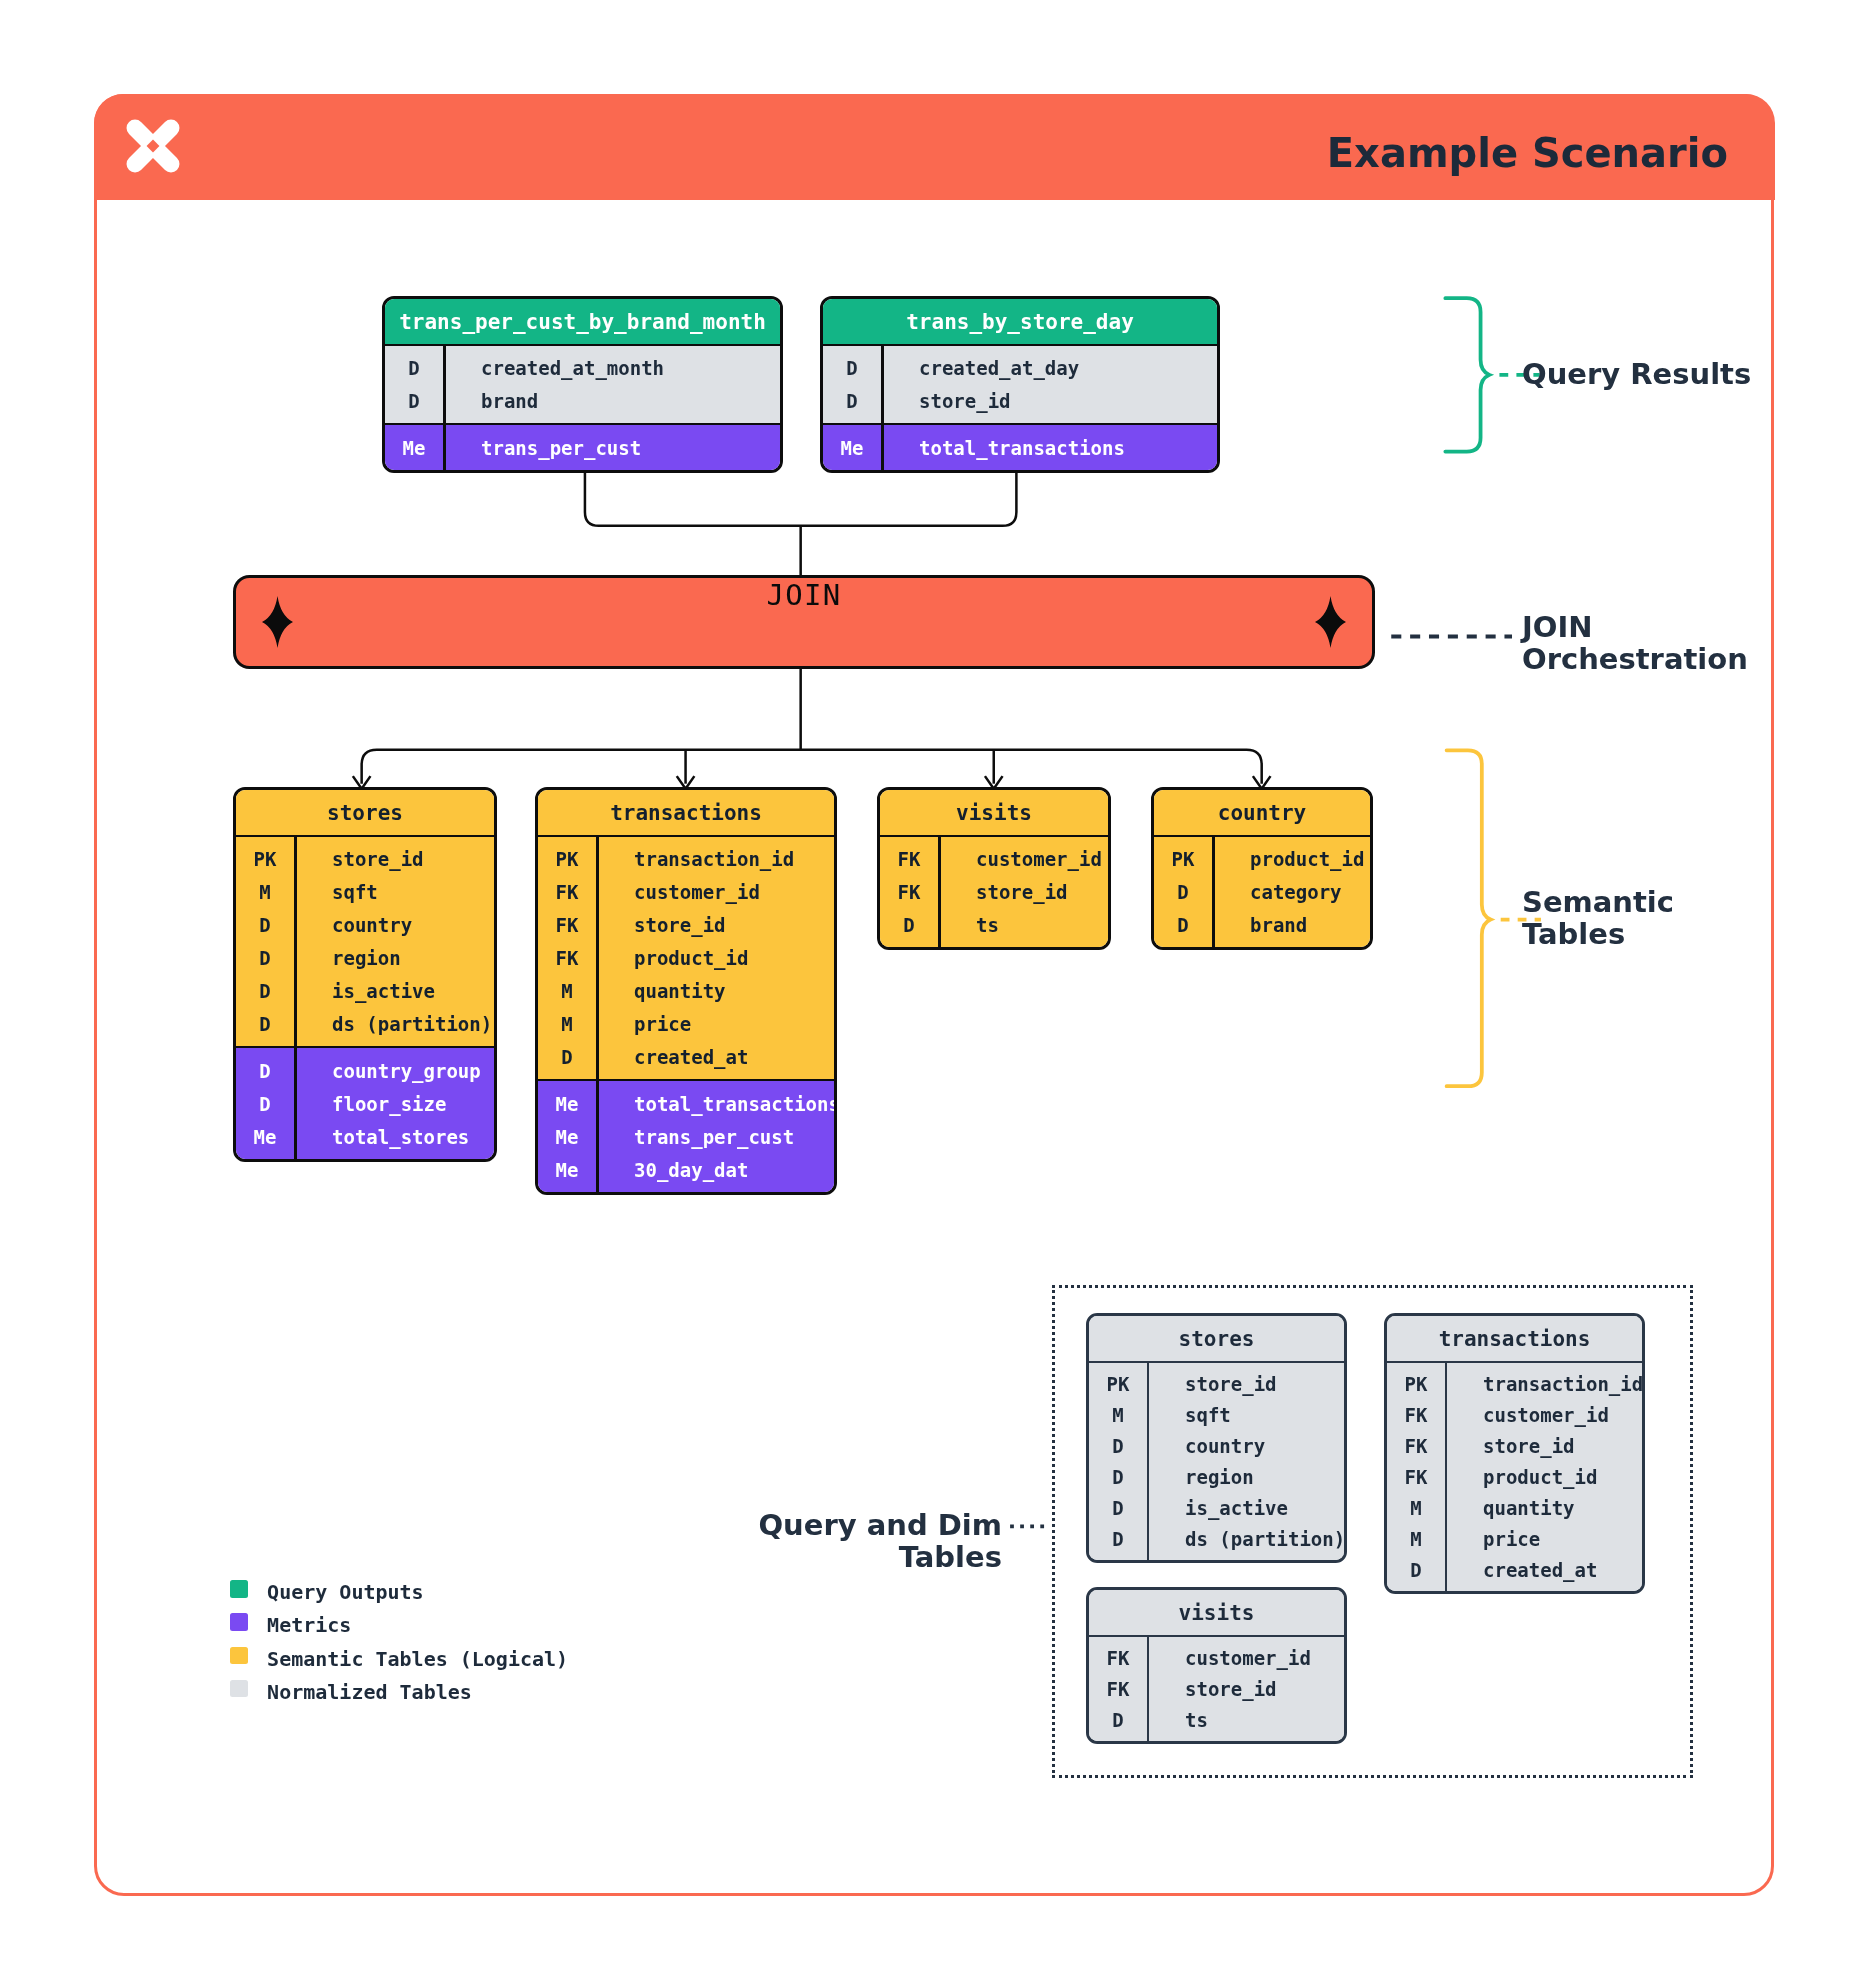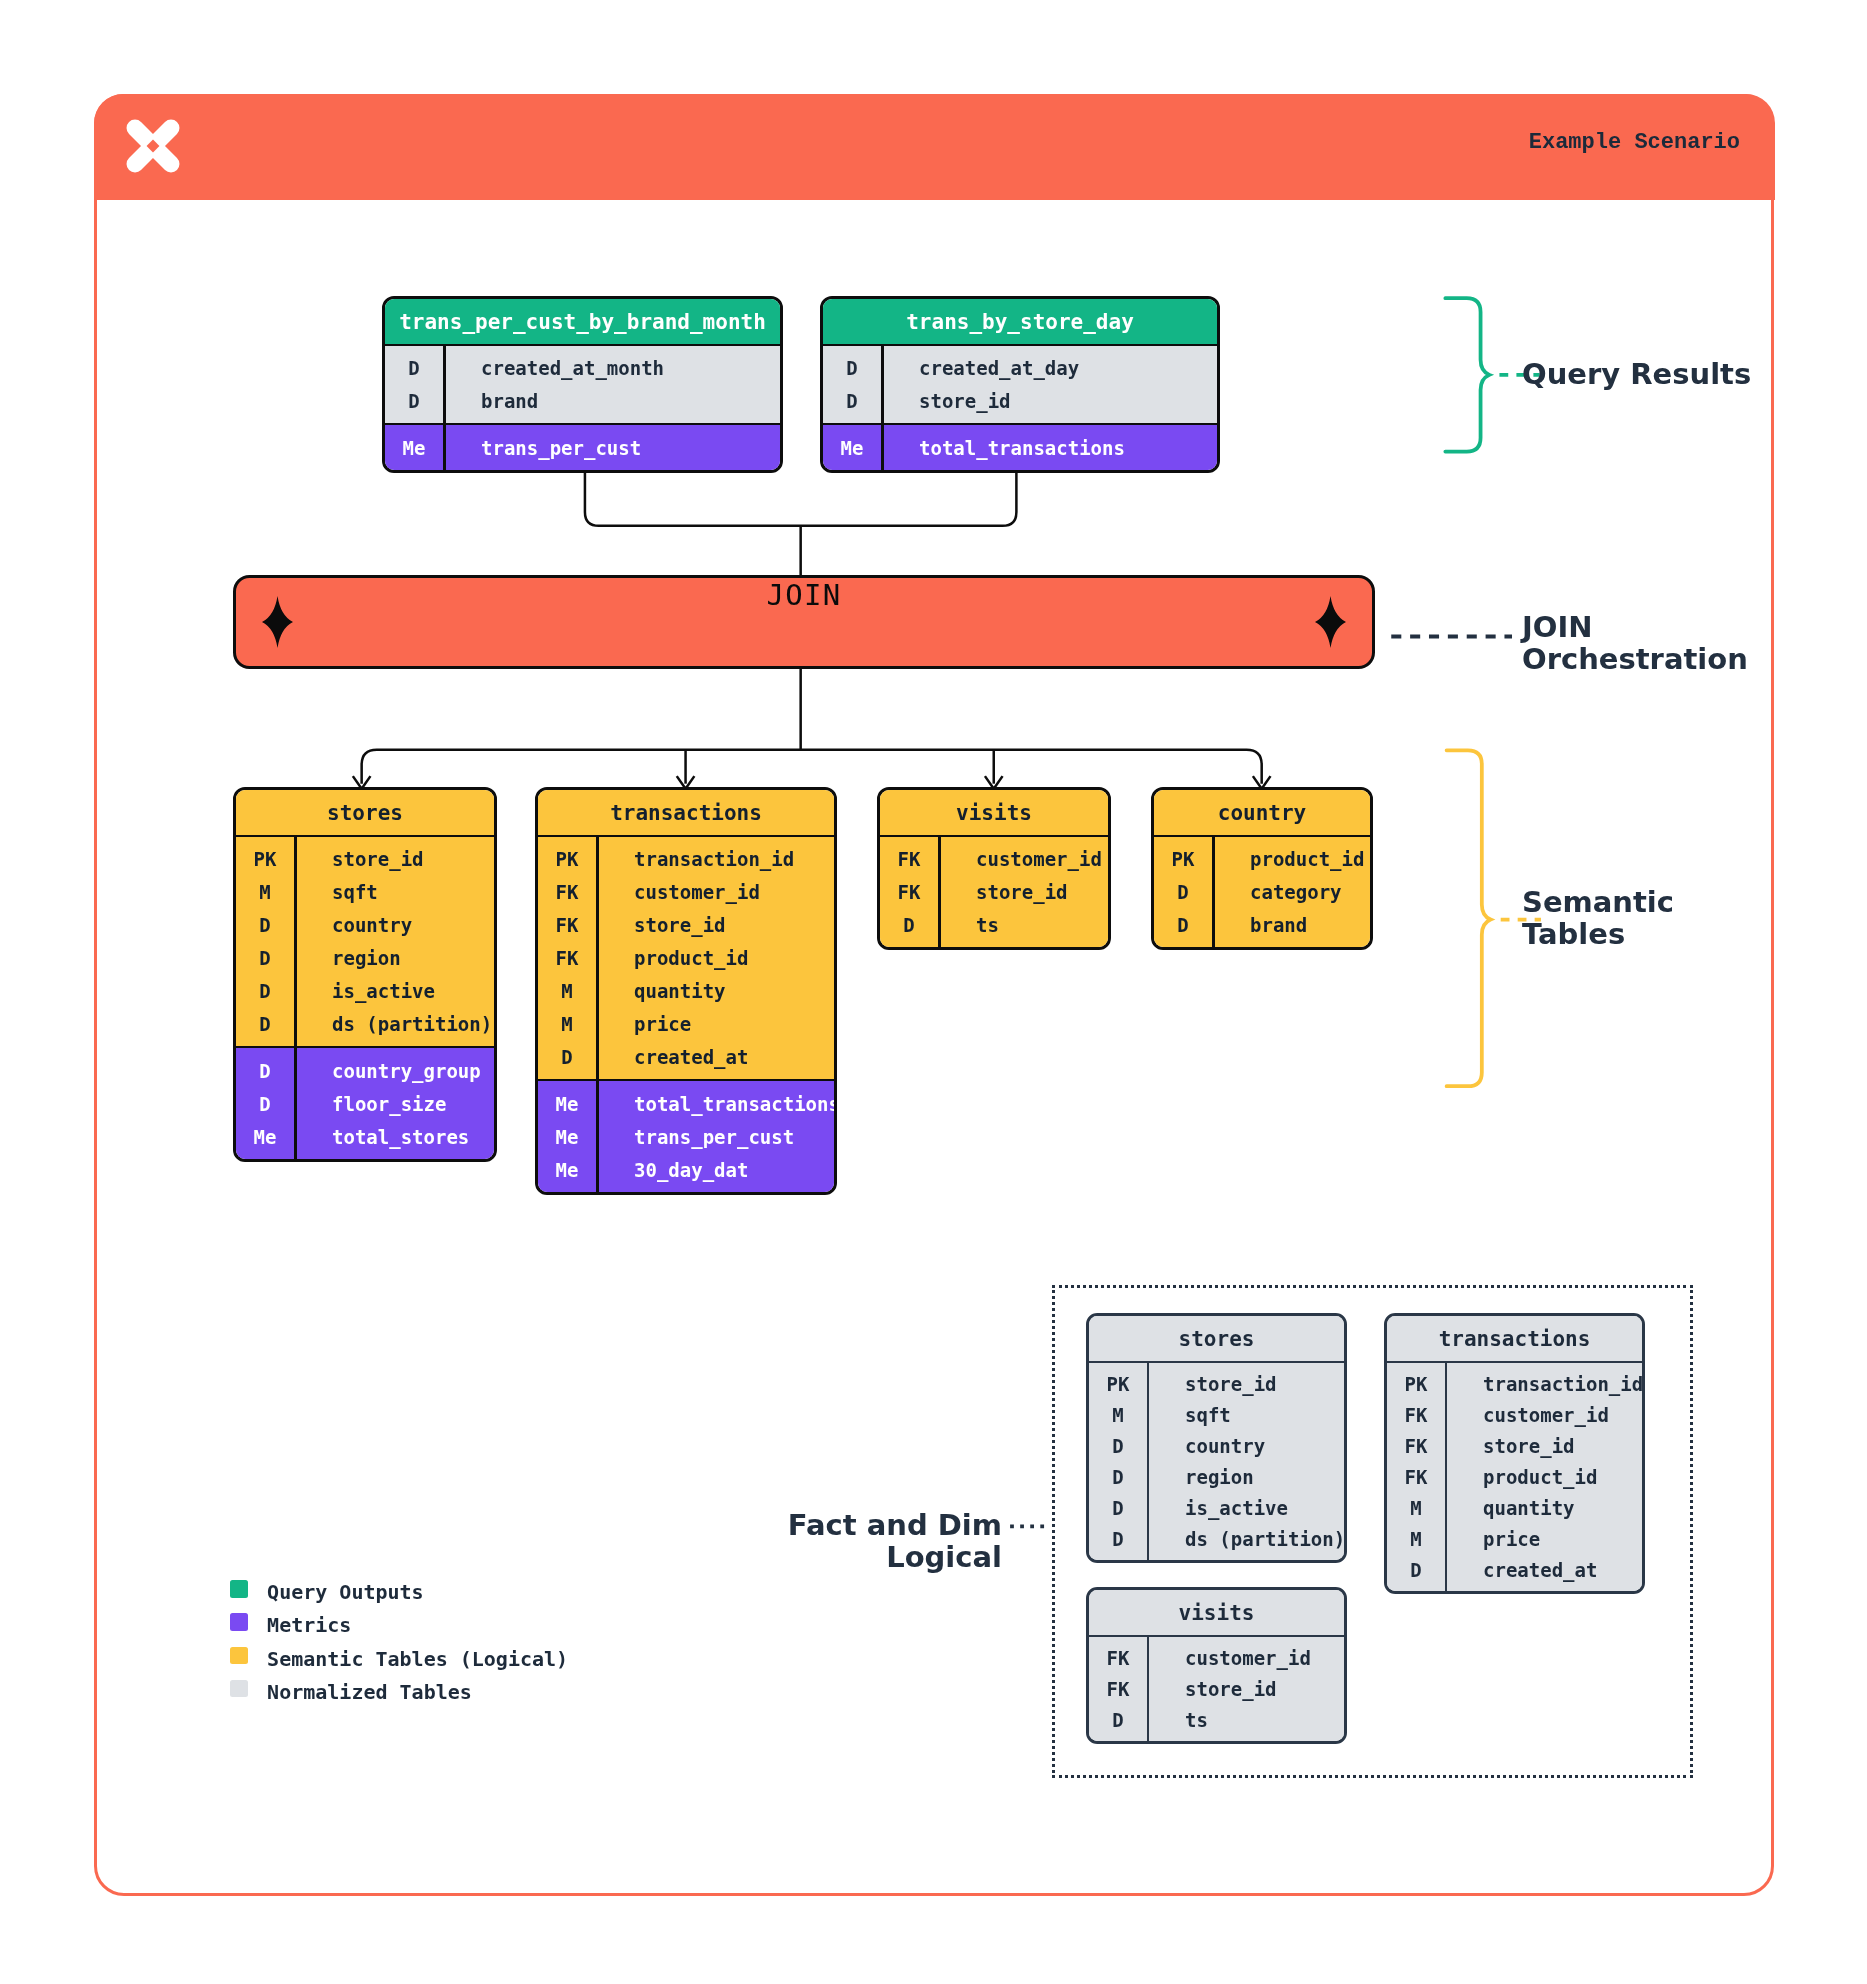--- a/index.html
+++ b/index.html
@@ -4,21 +4,21 @@
 <style>
   html,body{margin:0;padding:0;background:#ffffff;}
   body{width:1868px;height:1985px;position:relative;font-family:"DejaVu Sans",sans-serif;color:#233040;}
 
   
   #card{position:absolute;left:94px;top:94px;width:1674px;height:1796px;
         border:3.1px solid #FA6950;border-radius:30px;background:#ffffff;}
   #header-bar{position:absolute;left:94px;top:94px;width:1681px;height:106px;
         background:#FA6950;border-radius:29px 29px 0 0;}
   #logo{position:absolute;left:123px;top:116px;width:60px;height:60px;}
-  #app-title{position:absolute;top:130px;right:128px;font-size:22px;font-weight:700;color:#1C2A3A;font-family:Liberation Mono, monospace;}
+  #app-title{position:absolute;top:130px;right:140px;font-size:40px;font-weight:700;color:#1C2A3A;}
 
   
   .er-table{position:absolute;border:3.1px solid #0D0D0D;border-radius:12px;overflow:hidden;background:#fff;}
   .er-title{display:flex;align-items:center;justify-content:center;height:45px;
             font-family:"DejaVu Sans Mono",monospace;font-weight:700;font-size:21px;
             border-bottom:2.5px solid #0D0D0D;color:#ffffff;}
   .er-sec{position:relative;padding:5.7px 0;}
   .er-sec + .er-sec{border-top:2.5px solid #0D0D0D;}
   .er-vline{position:absolute;left:58px;top:0;bottom:0;width:2.5px;background:#0D0D0D;}
   .er-row{display:flex;align-items:center;height:33px;
@@ -369,21 +369,21 @@
       <div class="er-row">
         <span class="er-key">D</span>
         <span class="er-name">ts</span>
       </div>
     </div>
   </div>
 
 <div class="side-label" style="left:1522px;top:358px;">Query Results</div>
 <div class="side-label" style="left:1522px;top:611px;width:226px;">JOIN Orchestration</div>
 <div class="side-label" style="left:1522px;top:886px;width:176px;">Semantic Tables</div>
-<div class="side-label" style="left:723px;top:1509px;width:279px;text-align:right;">Fact and Dim Logical</div>
+<div class="side-label" style="left:723px;top:1509px;width:279px;text-align:right;">Query and Dim Tables</div>
 
 <div id="legend">
     <div class="legend-item">
       <span class="legend-swatch" style="background: rgb(19, 181, 134);"></span>
       <span class="legend-label">Query Outputs</span>
     </div>
     <div class="legend-item">
       <span class="legend-swatch" style="background: rgb(122, 74, 242);"></span>
       <span class="legend-label">Metrics</span>
     </div>

